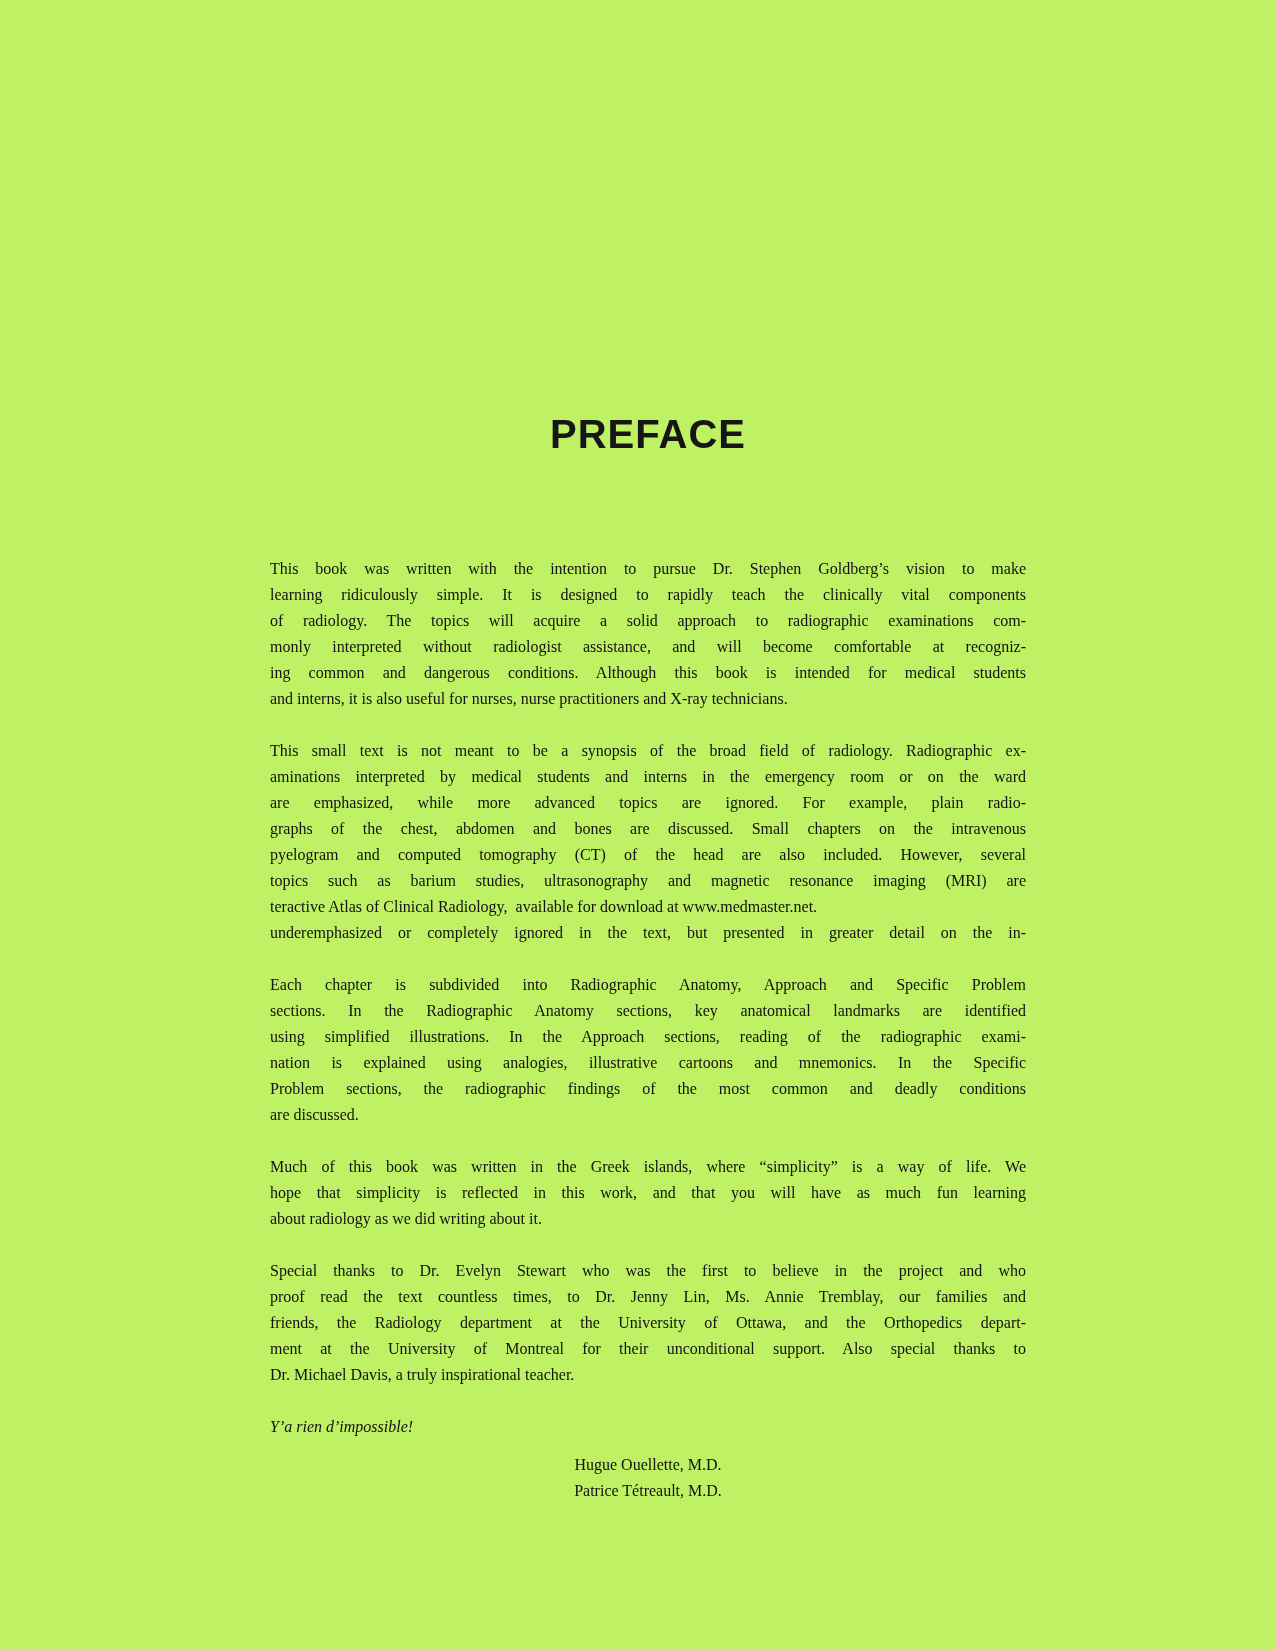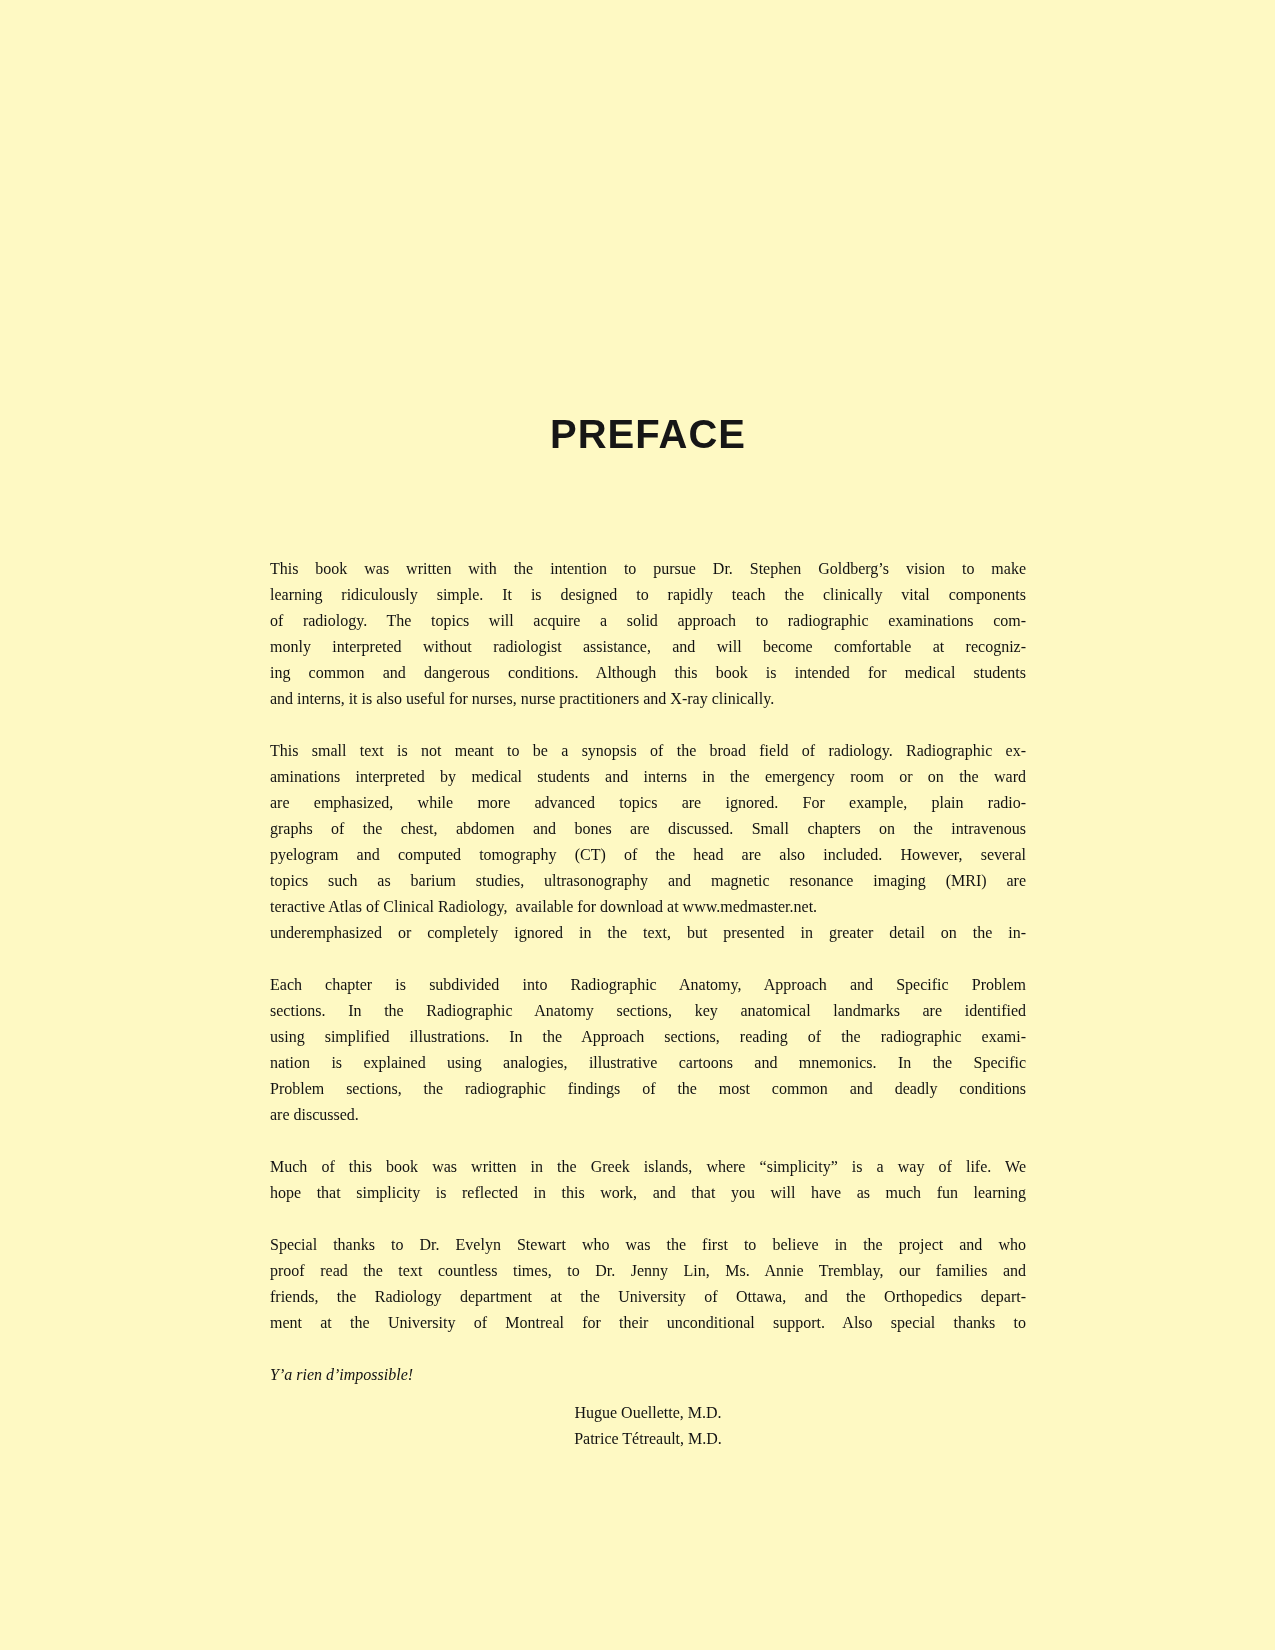--- a/index.html
+++ b/index.html
@@ -4,21 +4,21 @@
 <style>
   html, body {
     margin: 0;
     padding: 0;
     background: #ffffff;
   }
   .page {
     position: relative;
     width: 1275px;
     height: 1650px;
-    background: #fef9c3;
+    background: #bef264;
     color: #121212;
     font-family: "Liberation Serif", serif;
     overflow: hidden;
   }
   .page-title {
     position: absolute;
     top: 412px;
     left: 270px;
     width: 756px;
     margin: 0;
@@ -66,21 +66,21 @@
   <h1 class="page-title">PREFACE</h1>
 
   <div class="body-text">
     <div id="paragraphs">
         <div class="paragraph">
           <div class="text-line">This book was written with the intention to pursue Dr. Stephen Goldberg’s vision to make</div>
           <div class="text-line">learning ridiculously simple. It is designed to rapidly teach the clinically vital components</div>
           <div class="text-line">of radiology. The topics will acquire a solid approach to radiographic examinations com-</div>
           <div class="text-line">monly interpreted without radiologist assistance, and will become comfortable at recogniz-</div>
           <div class="text-line">ing common and dangerous conditions. Although this book is intended for medical students</div>
-          <div class="text-line last">and interns, it is also useful for nurses, nurse practitioners and X-ray clinically.</div>
+          <div class="text-line last">and interns, it is also useful for nurses, nurse practitioners and X-ray technicians.</div>
         </div>
         <div class="paragraph">
           <div class="text-line">This small text is not meant to be a synopsis of the broad field of radiology. Radiographic ex-</div>
           <div class="text-line">aminations interpreted by medical students and interns in the emergency room or on the ward</div>
           <div class="text-line">are emphasized, while more advanced topics are ignored. For example, plain radio-</div>
           <div class="text-line">graphs of the chest, abdomen and bones are discussed. Small chapters on the intravenous</div>
           <div class="text-line">pyelogram and computed tomography (CT) of the head are also included. However, several</div>
           <div class="text-line">topics such as barium studies, ultrasonography and magnetic resonance imaging (MRI) are</div>
           <div class="text-line last">teractive Atlas of Clinical Radiology,&nbsp; available for download at www.medmaster.net.</div>
           <div class="text-line">underemphasized or completely ignored in the text, but presented in greater detail on the in-</div>
@@ -89,26 +89,28 @@
           <div class="text-line">Each chapter is subdivided into Radiographic Anatomy, Approach and Specific Problem</div>
           <div class="text-line">sections. In the Radiographic Anatomy sections, key anatomical landmarks are identified</div>
           <div class="text-line">using simplified illustrations. In the Approach sections, reading of the radiographic exami-</div>
           <div class="text-line">nation is explained using analogies, illustrative cartoons and mnemonics. In the Specific</div>
           <div class="text-line">Problem sections, the radiographic findings of the most common and deadly conditions</div>
           <div class="text-line last">are discussed.</div>
         </div>
         <div class="paragraph">
           <div class="text-line">Much of this book was written in the Greek islands, where “simplicity” is a way of life. We</div>
           <div class="text-line">hope that simplicity is reflected in this work, and that you will have as much fun learning</div>
+          <div class="text-line last">about radiology as we did writing about it.</div>
         </div>
         <div class="paragraph">
           <div class="text-line">Special thanks to Dr. Evelyn Stewart who was the first to believe in the project and who</div>
           <div class="text-line">proof read the text countless times, to Dr. Jenny Lin, Ms. Annie Tremblay, our families and</div>
           <div class="text-line">friends, the Radiology department at the University of Ottawa, and the Orthopedics depart-</div>
           <div class="text-line">ment at the University of Montreal for their unconditional support. Also special thanks to</div>
+          <div class="text-line last">Dr. Michael Davis, a truly inspirational teacher.</div>
         </div>
       </div>
 
     <p class="closing-phrase">Y’a rien d’impossible!</p>
 
     <div class="signature-block" id="signatures">
         <div class="signature-line">Hugue Ouellette, M.D.</div>
         <div class="signature-line">Patrice Tétreault, M.D.</div>
       </div>
   </div>

